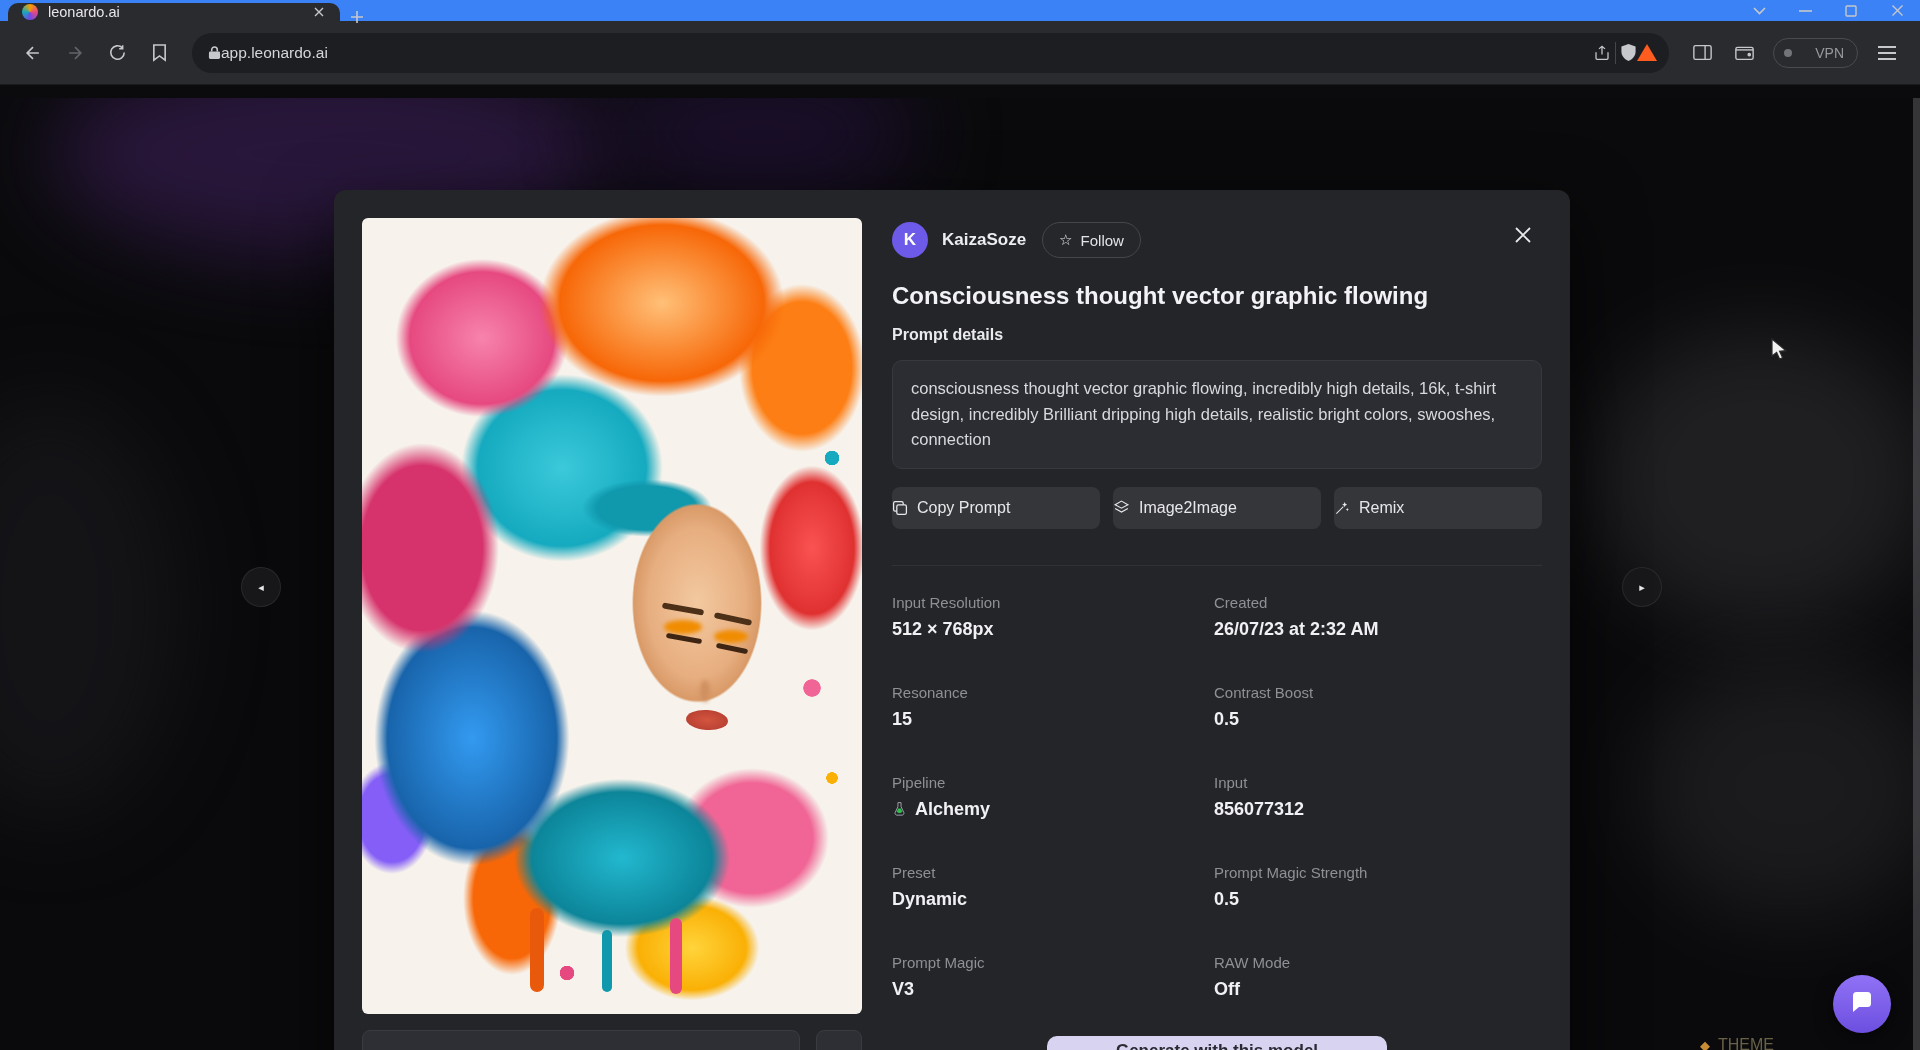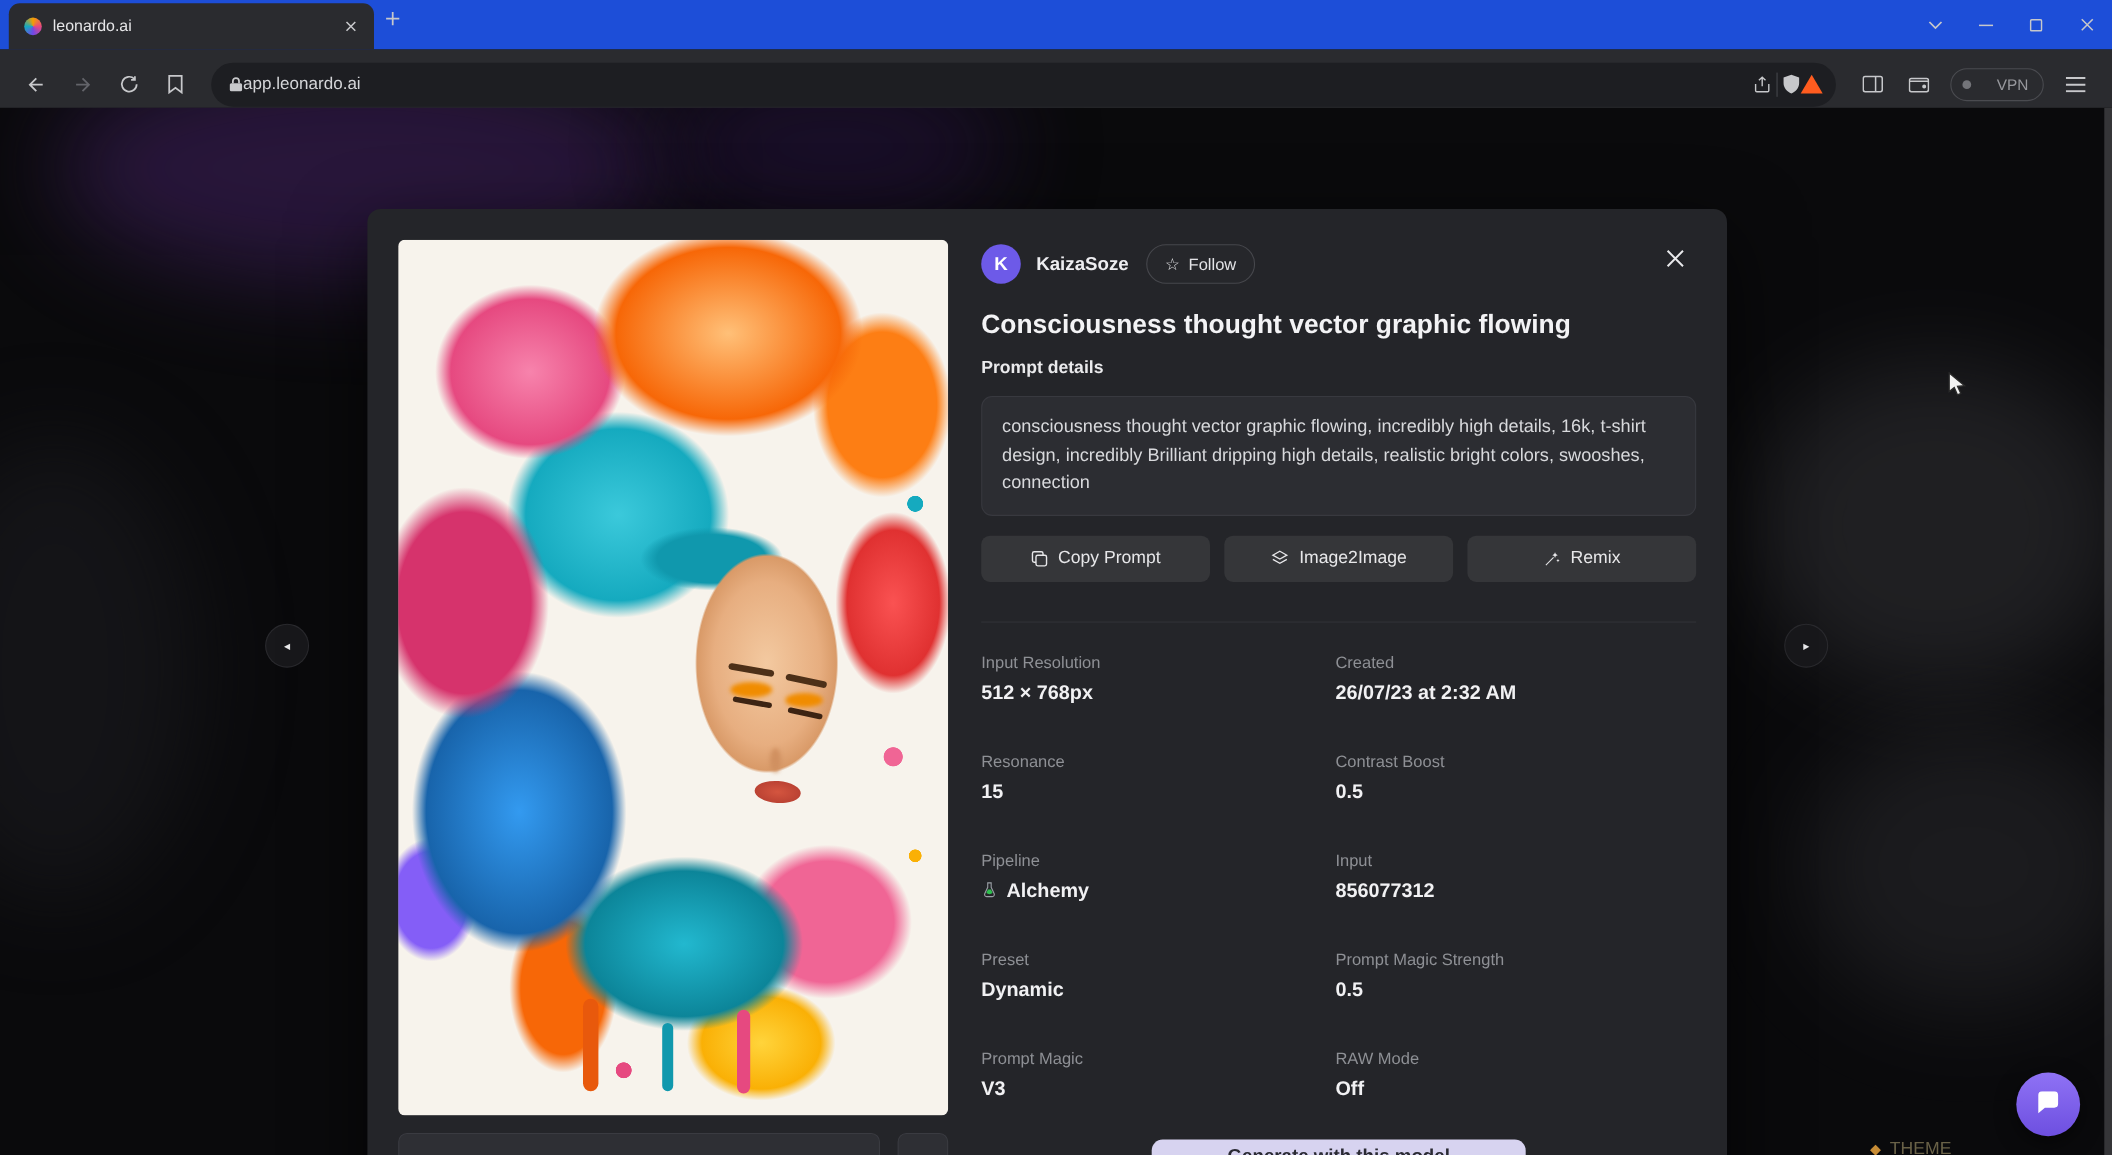--- a/index.html
+++ b/index.html
@@ -1,20 +1,20 @@
 <!DOCTYPE html>
 <html><head>
 <meta charset="utf-8">
 <style>
   * { margin:0; padding:0; box-sizing:border-box; }
   html,body { width:1920px; height:1050px; overflow:hidden; background:#0b0b0d;
     font-family:"Liberation Sans","DejaVu Sans",sans-serif; }
 
   
-  .tab-strip { height:45px; background:#1d4ed8; display:flex; align-items:stretch; padding:0 0 0 8px; }
+  .tab-strip { height:21px; background:#3b82f6; display:flex; align-items:stretch; padding:0 0 0 8px; }
   .tab { width:332px; background:#2a2b2f; border-radius:10px 10px 0 0; display:flex; align-items:center;
     gap:10px; padding:0 10px 0 14px; margin-top:3px; }
   .favicon { width:16px; height:16px; border-radius:50%;
     background:conic-gradient(#f59f00,#e64980,#7048e8,#15aabf,#f59f00); flex:none; }
   .tab-title { font-size:14.5px; color:#e6e6e8; flex:1; white-space:nowrap; overflow:hidden; }
   .icon-btn { display:flex; align-items:center; justify-content:center; color:#c7c8cb; cursor:pointer; }
   .tab-close { width:22px; height:22px; border-radius:4px; }
   .newtab { width:34px; height:34px; }
   .win-controls { margin-left:auto; display:flex; align-items:center; }
   .win-btn { width:46px; height:34px; }
@@ -109,21 +109,21 @@
   .follow-star { font-size:15px; color:#e3e3e6; }
   .modal-close { position:absolute; top:2px; right:4px; width:30px; height:30px; color:#e9e9eb; }
 
   .modal-title { font-size:24px; font-weight:700; color:#f3f3f5; margin-bottom:16px; }
   .section-label { font-size:16px; font-weight:700; color:#eaeaec; margin-bottom:16px; }
   .prompt-box { background:#2c2d32; border:1px solid #38393f; border-radius:10px; padding:15px 18px;
     color:#d8d9dc; font-size:16.5px; line-height:1.55; margin-bottom:18px; }
 
   .actions { display:flex; gap:13px; margin-bottom:36px; }
   .action-btn { flex:1; height:42px; background:#353639; border:none; border-radius:8px; color:#e7e7e9;
-    font-size:16px; display:flex; align-items:center; justify-content:center; gap:9px; cursor:pointer;
+    font-size:16px; display:flex; align-items:center; gap:9px; cursor:pointer;
     font-family:inherit; }
 
   .detail-grid { display:grid; grid-template-columns:322px 1fr; row-gap:44px; padding-top:28px;
     border-top:1px solid #313237; }
   .lbl { font-size:15px; color:#8e9095; margin-bottom:8px; }
   .val { font-size:18px; font-weight:600; color:#f1f1f3; display:flex; align-items:center; gap:8px; }
 
   .modal-footer { margin-top:36px; display:flex; justify-content:center; }
   .generate-btn { height:48px; min-width:340px; border:none; border-radius:10px; background:#d7d3f0;
     color:#2a2a33; font-size:17px; font-weight:600; display:flex; justify-content:center; padding-top:5px;

